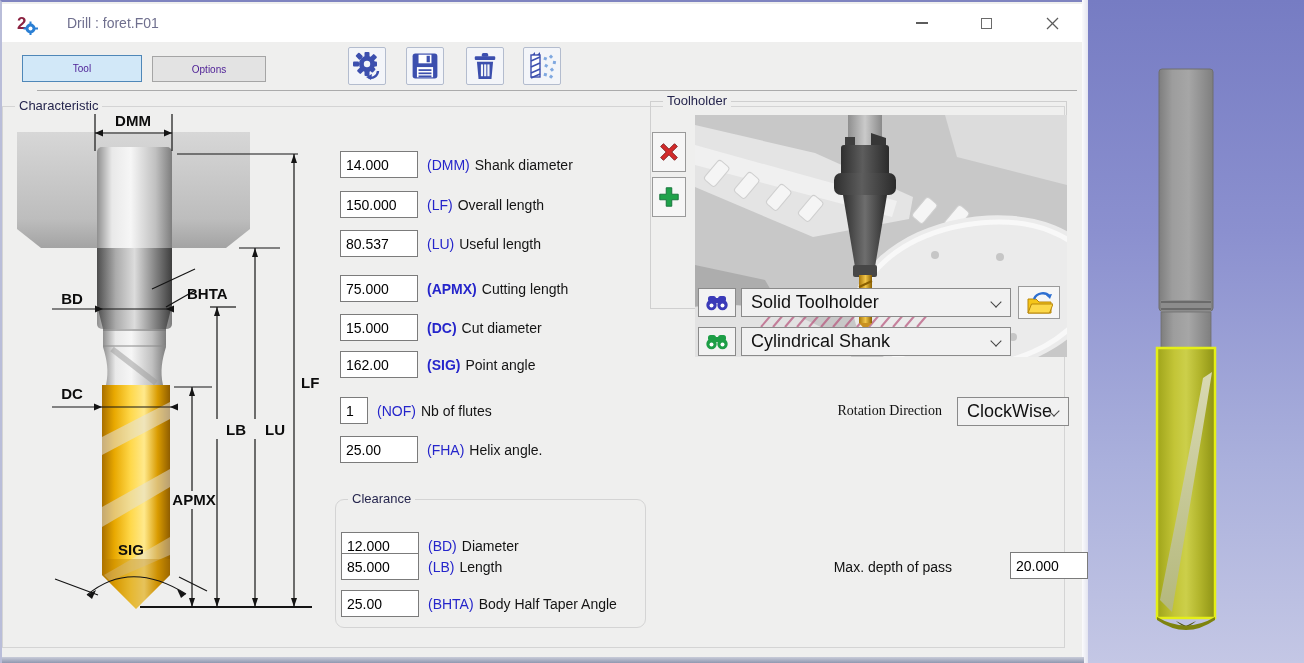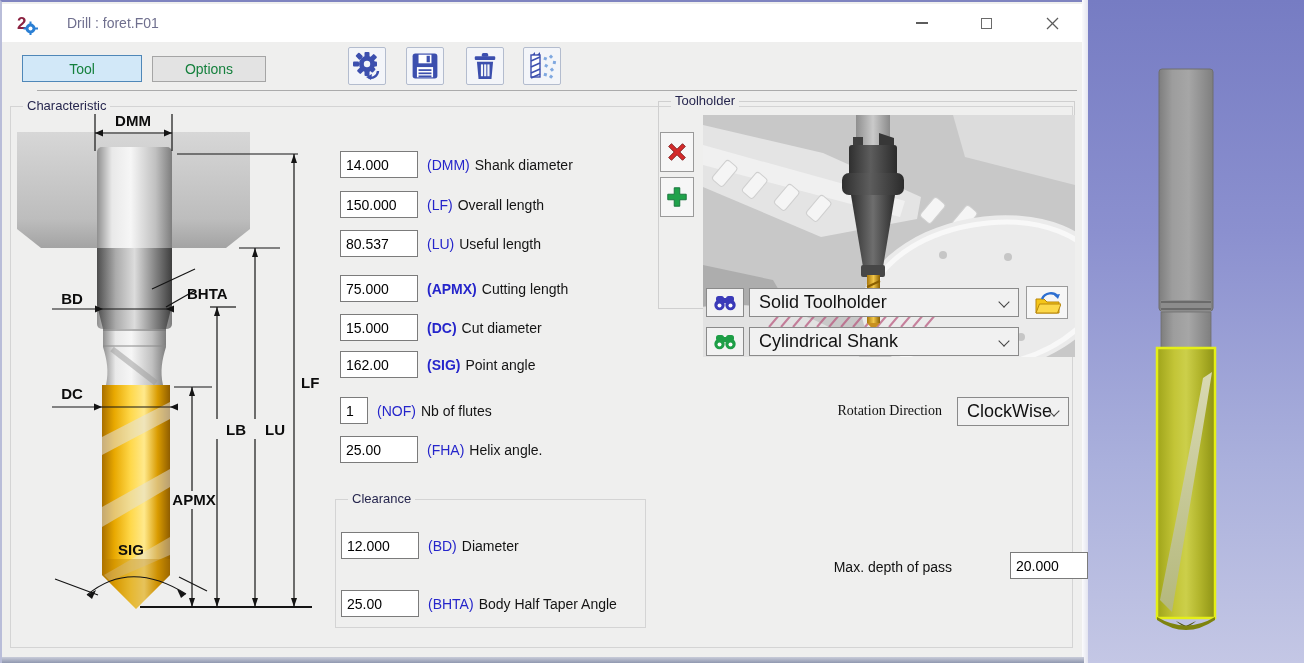--- a/index.html
+++ b/index.html
@@ -19,33 +19,33 @@
                   background:linear-gradient(#c9ccd9,#9098b0); }
   .titlebar { position:absolute; left:0; top:2px; width:1080px; height:38px; background:#ffffff; }
   .app-icon { position:absolute; left:14px; top:9px; }
   .title-text { position:absolute; left:42px; top:11px; font-size:14px; color:#6f6f8e;margin-left:23px; }
   .wc { position:absolute; top:0; width:46px; height:38px; display:flex; align-items:center; justify-content:center; cursor:default; }
   .wc-min { left:897px; } .wc-max { left:961px; } .wc-close { left:1027px; }
   .wc-min i { display:block; width:12px; height:1.5px; background:#5c5c5c; }
   .wc-max i { display:block; width:11px; height:11px; border:1.2px solid #6a6a6a; }
 
   
-  .tab { position:absolute; font-size:14px; color:#15803d; display:flex; align-items:center; justify-content:center; cursor:default; }
+  .tab { position:absolute; font-size:10px; color:#4c1d95; display:flex; align-items:center; justify-content:center; cursor:default; }
   .tab-tool { left:20px; top:53px; width:120px; height:27px; background:#d2e8f8; border:1px solid #4f87b8; }
   .tab-options { left:150px; top:54px; width:114px; height:26px; background:#e3e3e3; border:1px solid #a5a5a5; }
   .tbtn { position:absolute; top:45px; width:38px; height:38px; background:#f3f5f9;
           border:1px solid #b3bcce; border-radius:2px; display:flex; align-items:center; justify-content:center; }
   .tbtn-settings { left:346px; } .tbtn-save { left:404px; } .tbtn-delete { left:464px; } .tbtn-preview { left:521px; }
   .toolbar-sep { position:absolute; left:35px; top:88px; width:1040px; height:1px; background:#ababab; }
 
   
   .grp { position:absolute; border:1px solid #d4d4d4; }
   .grp > .legend { position:absolute; top:-9px; left:12px; background:#efefee; padding:0 4px;
                    font-size:13px; color:#26264e; }
-  .grp-char { left:8px; top:104px; width:1063px; height:542px; }
+  .grp-char { left:0; top:104px; width:1063px; height:542px; }
   .grp-tool { left:647px; top:-6px; width:417px; height:208px; border-color:#cfcfcf; }
 
   
   .frow { position:absolute; display:flex; align-items:center; height:27px; }
   .fld { height:27px; border:1px solid #7b7b7b; background:#fff; font-family:"Liberation Sans",sans-serif;
          font-size:14px; color:#000; padding:0 5px; }
   .w78 { width:78px; } .w28 { width:28px; }
   .code { margin-left:9px; font-size:14px; color:#2525cb; white-space:nowrap; }
   .code.b { font-weight:bold; }
   .flabel { margin-left:5px; font-size:14px; color:#141414; white-space:nowrap; }
@@ -366,26 +366,31 @@
       <input class="fld w28" value="1" style="">
       <span class="code">(NOF)</span>
       <span class="flabel">Nb of flutes</span>
     </div>
     <div class="frow" style="left:338px; top:434px;">
       <input class="fld w78" value="25.00" style="">
       <span class="code">(FHA)</span>
       <span class="flabel">Helix angle.</span>
     </div>
 
-    <div class="grp" style="left:333px; top:497px; width:311px; height:129px;">
+    <div class="grp" style="left:333px; top:497px; width:311px; height:129px;border-radius:9px;">
       <span class="legend">Clearance</span>
       <div class="frow" style="left:5px; top:32px;">
         <input class="fld w78" value="12.000" style="">
         <span class="code">(BD)</span>
         <span class="flabel">Diameter</span>
+      </div>
+      <div class="frow" style="left:5px; top:53px;">
+        <input class="fld w78" value="85.000" style="">
+        <span class="code">(LB)</span>
+        <span class="flabel">Length</span>
       </div>
       <div class="frow" style="left:5px; top:90px;">
         <input class="fld w78" value="25.00" style="">
         <span class="code">(BHTA)</span>
         <span class="flabel">Body Half Taper Angle</span>
       </div>
     </div>
 
     <span class="plain-label" style="left:740px; top:401px; width:200px;font-family:Liberation Serif, serif;">Rotation Direction</span>
     <div class="dd dd-rot">

